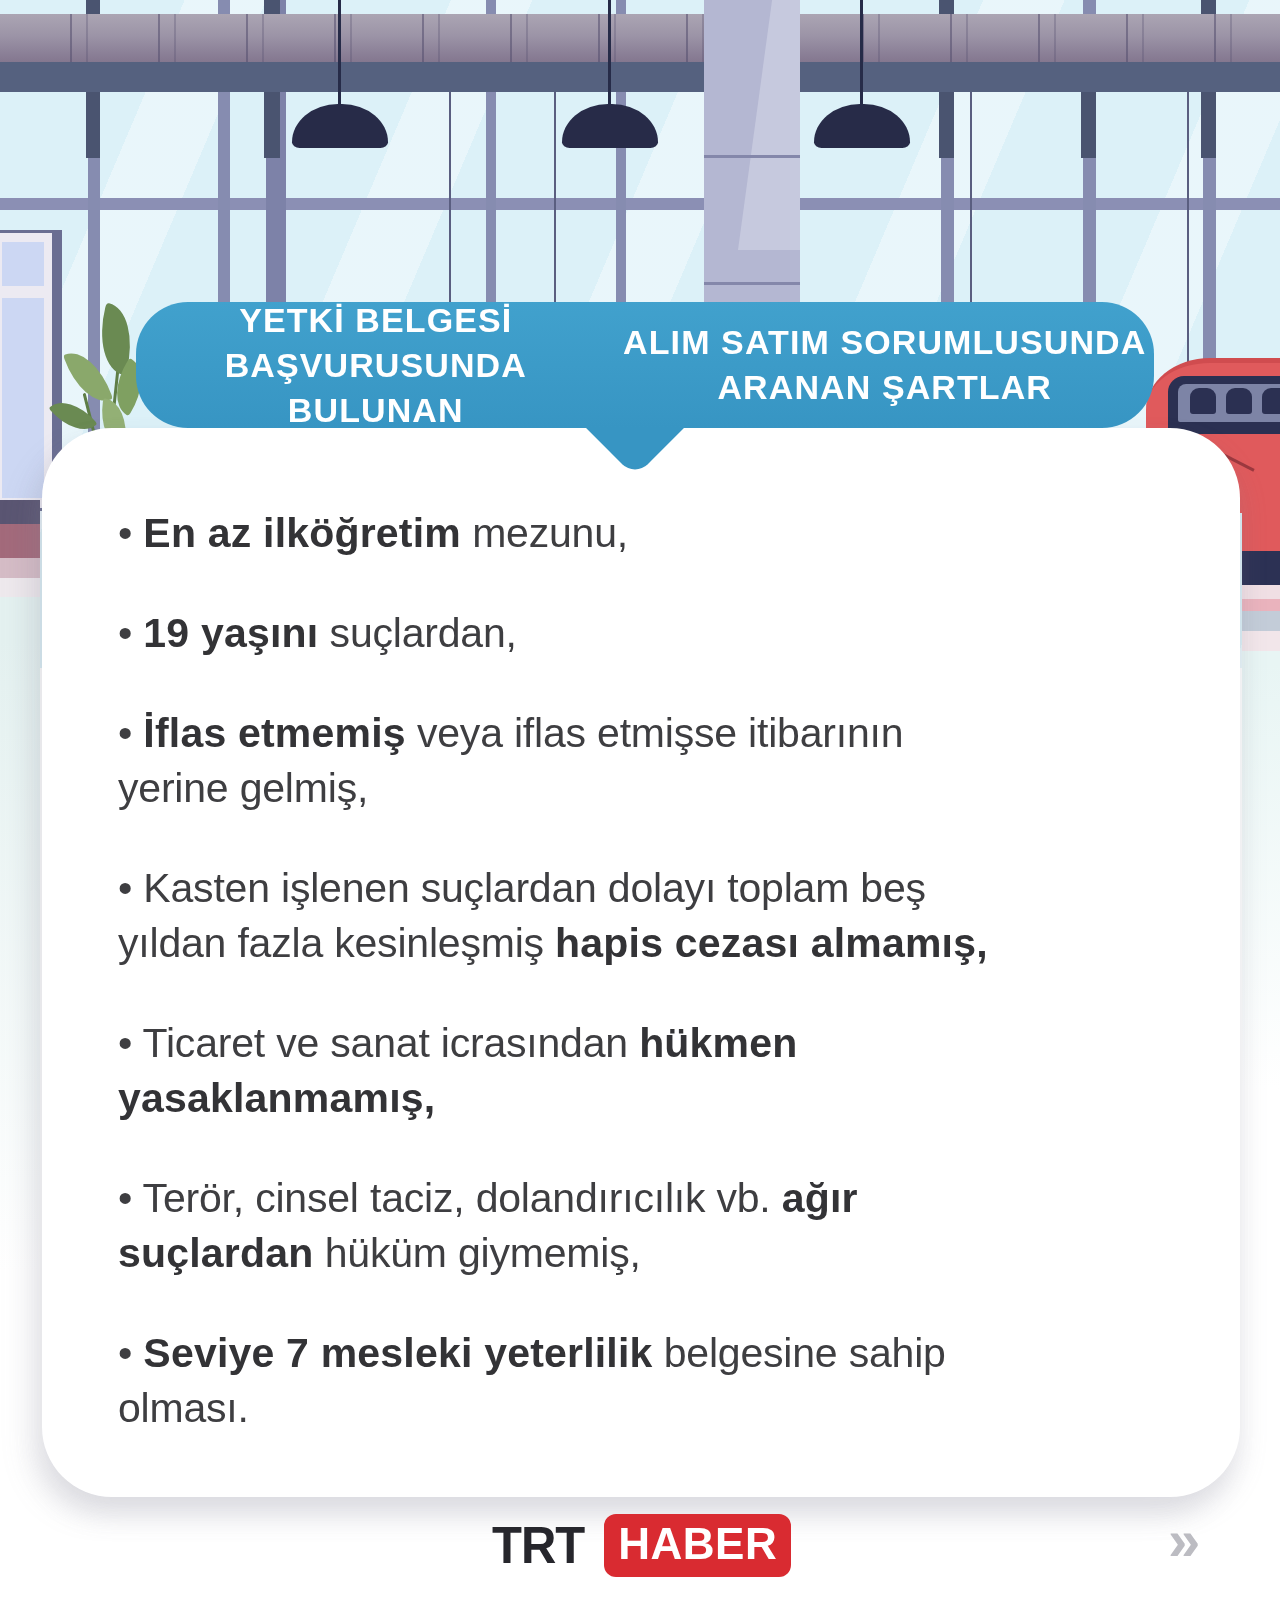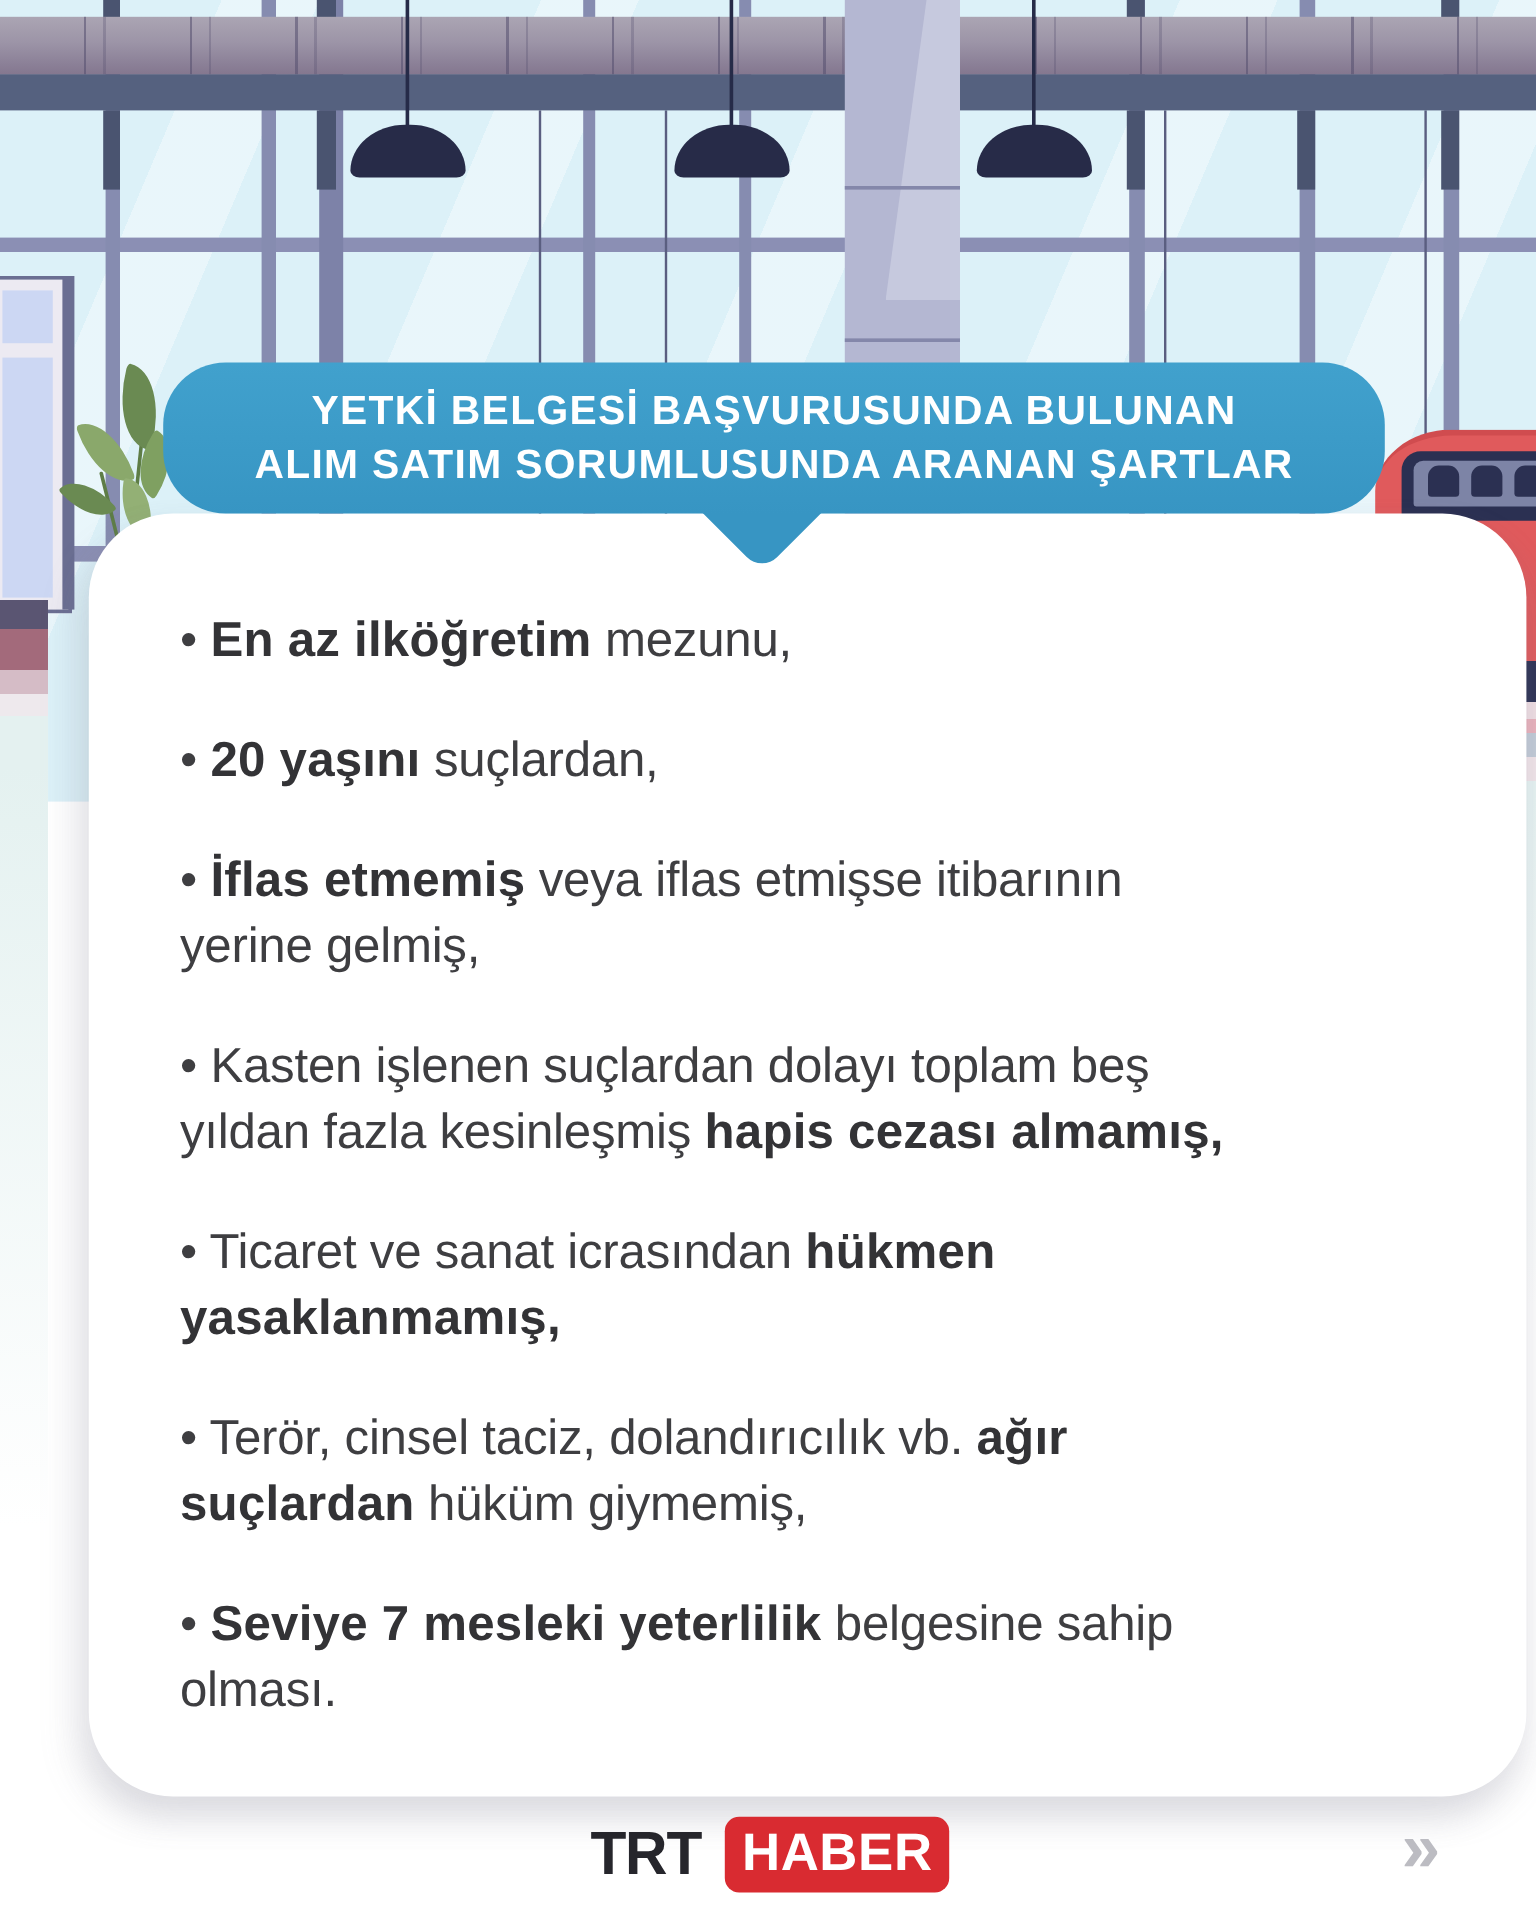--- a/index.html
+++ b/index.html
@@ -45,29 +45,29 @@
   .stripes-right{position:absolute;left:1242px;top:505px;width:38px;height:163px;
     background:linear-gradient(180deg,#e05a5c 0 46px,#2c3154 46px 80px,#f0dfe4 80px 94px,#eab3bd 94px 106px,#c3ccd8 106px 126px,#f2e6ea 126px 146px,#e8f5f4 146px 163px);}
   .fade-left{position:absolute;left:0;top:640px;width:40px;height:810px;z-index:1;
     background:linear-gradient(180deg,#e4f1f0,#ffffff 78%);}
   .fade-right{position:absolute;left:1242px;top:664px;width:38px;height:500px;z-index:1;
     background:linear-gradient(180deg,#e8f5f4,#ffffff 85%);}
 
   
   .badge{position:absolute;left:136px;top:302px;width:1018px;height:126px;z-index:4;
          background:linear-gradient(180deg,#41a1cd,#3795c3);border-radius:52px;
-         display:flex;flex-direction:column;justify-content:center;align-items:center;}
+         display:flex;flex-direction:row;justify-content:center;align-items:center;}
   .badge-line{color:#ffffff;font-weight:700;font-size:34px;line-height:45px;letter-spacing:1.1px;text-align:center;}
   .pointer{position:absolute;left:599px;top:390px;width:72px;height:72px;background:#3795c3;
            transform:rotate(45deg);border-radius:0 0 18px 0;z-index:3;}
 
   
   .card{position:absolute;left:42px;top:428px;width:1198px;height:1069px;background:#ffffff;
         border-radius:70px;z-index:2;box-sizing:border-box;padding:78px 70px 50px 76px;
-        box-shadow:0 16px 28px rgba(130,132,150,.20), -14px 18px 30px rgba(130,132,150,.12);margin-left:32px;}
+        box-shadow:0 16px 28px rgba(130,132,150,.20), -14px 18px 30px rgba(130,132,150,.12);}
   .bullet{margin:0 0 45px 0;font-size:41px;line-height:55px;color:#3e3e41;letter-spacing:-0.2px;}
   .bullet .seg{font-weight:400;}
   .bullet .seg.bold{font-weight:700;color:#333336;letter-spacing:0.2px;}
 
   
   .logo{position:absolute;left:492px;top:1516px;height:58px;display:flex;align-items:center;gap:20px;z-index:5;}
   .logo-trt{color:#26262c;font-size:49px;font-weight:700;letter-spacing:-1px;transform:scaleY(1.04);}
   .logo-box{background:#d92b31;border-radius:12px;padding:5px 14px 8px 14px;display:flex;align-items:center;}
   .logo-haber{color:#ffffff;font-size:44px;font-weight:700;letter-spacing:0.5px;}
   .chevrons{position:absolute;left:1168px;top:1506px;font-size:58px;font-weight:700;color:#bcbcc2;z-index:5;
@@ -161,21 +161,21 @@
 
   <div class="pointer"></div>
   <div class="badge">
     <div class="badge-line">YETKİ BELGESİ BAŞVURUSUNDA BULUNAN</div>
     <div class="badge-line">ALIM SATIM SORUMLUSUNDA ARANAN ŞARTLAR</div>
   </div>
 
   <div class="card">
     <div id="bullet-list">
         <p class="bullet"><span class="seg">• </span><span class="seg bold">En az ilköğretim</span><span class="seg"> mezunu,</span></p>
-        <p class="bullet"><span class="seg">• </span><span class="seg bold">20 yaşını</span><span class="seg"> suçlardan,</span></p>
+        <p class="bullet"><span class="seg">• </span><span class="seg bold">19 yaşını</span><span class="seg"> suçlardan,</span></p>
         <p class="bullet"><span class="seg">• </span><span class="seg bold">İflas etmemiş</span><span class="seg"> veya iflas etmişse itibarının</span><br><span class="seg">yerine gelmiş,</span></p>
         <p class="bullet"><span class="seg">• Kasten işlenen suçlardan dolayı toplam beş</span><br><span class="seg">yıldan fazla kesinleşmiş </span><span class="seg bold">hapis cezası almamış,</span></p>
         <p class="bullet"><span class="seg">• Ticaret ve sanat icrasından </span><span class="seg bold">hükmen</span><br><span class="seg bold">yasaklanmamış,</span></p>
         <p class="bullet"><span class="seg">• Terör, cinsel taciz, dolandırıcılık vb. </span><span class="seg bold">ağır</span><br><span class="seg bold">suçlardan</span><span class="seg"> hüküm giymemiş,</span></p>
         <p class="bullet"><span class="seg">• </span><span class="seg bold">Seviye 7 mesleki yeterlilik</span><span class="seg"> belgesine sahip</span><br><span class="seg">olması.</span></p>
       </div>
   </div>
 
   <div class="logo">
     <span class="logo-trt">TRT</span>

